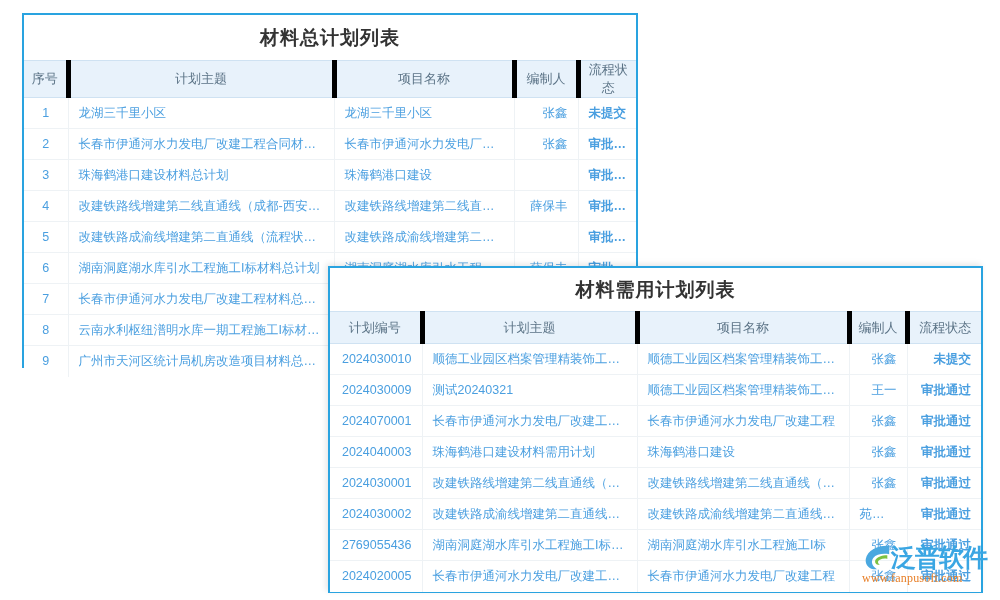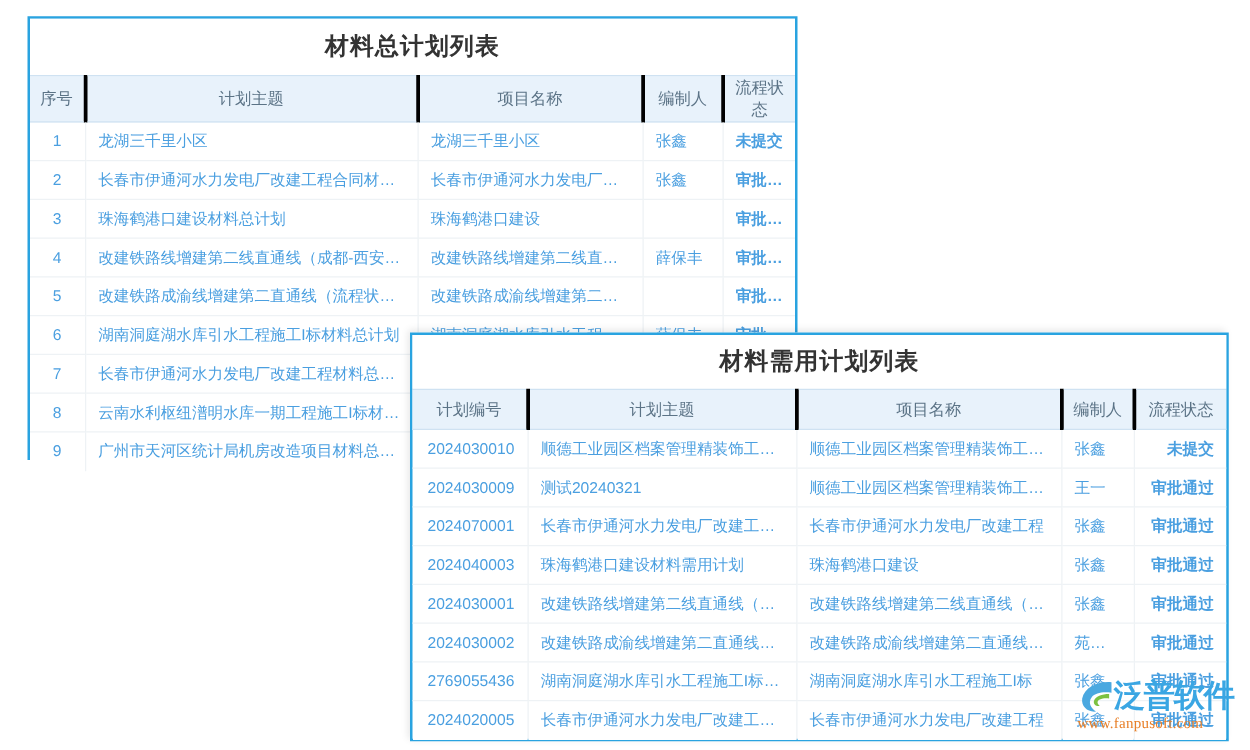--- a/index.html
+++ b/index.html
@@ -50,21 +50,21 @@
     font-size: 12.5px;
   }
   table.grid th {
     background: #e8f2fb;
     color: #5b7386;
     font-weight: normal;
     font-size: 13px;
     height: 32px;
     border-top: 1px solid #cfe2f2;
     border-bottom: 1px solid #cfe2f2;
-    border-right: 3px solid #000000;
+    border-right: 5px solid #000000;
     text-align: center;
     padding: 0 4px;
   }
   table.grid th:last-child { border-right: none; }
 
   table.grid td {
     height: 31px;
     border-bottom: 1px solid #eef2f5;
     border-right: 1px solid #eef2f5;
     padding: 0 10px;
@@ -81,21 +81,21 @@
     text-align: center;
     color: #666666;
     padding: 0 2px;
   }
   td.code {
     text-align: right;
     color: #4a9fe0;
     padding: 0 2px;
   }
   td.person {
-    text-align: left;
+    text-align: right;
     padding: 0 2px;
     margin-left: 40px;
   }
   td.status {
     text-align: right;
     padding: 0 2px;
     font-weight: bold;
   }
   .st-pending { color: #4556d6; }
   .st-approved { color: #3f9c4a; }

